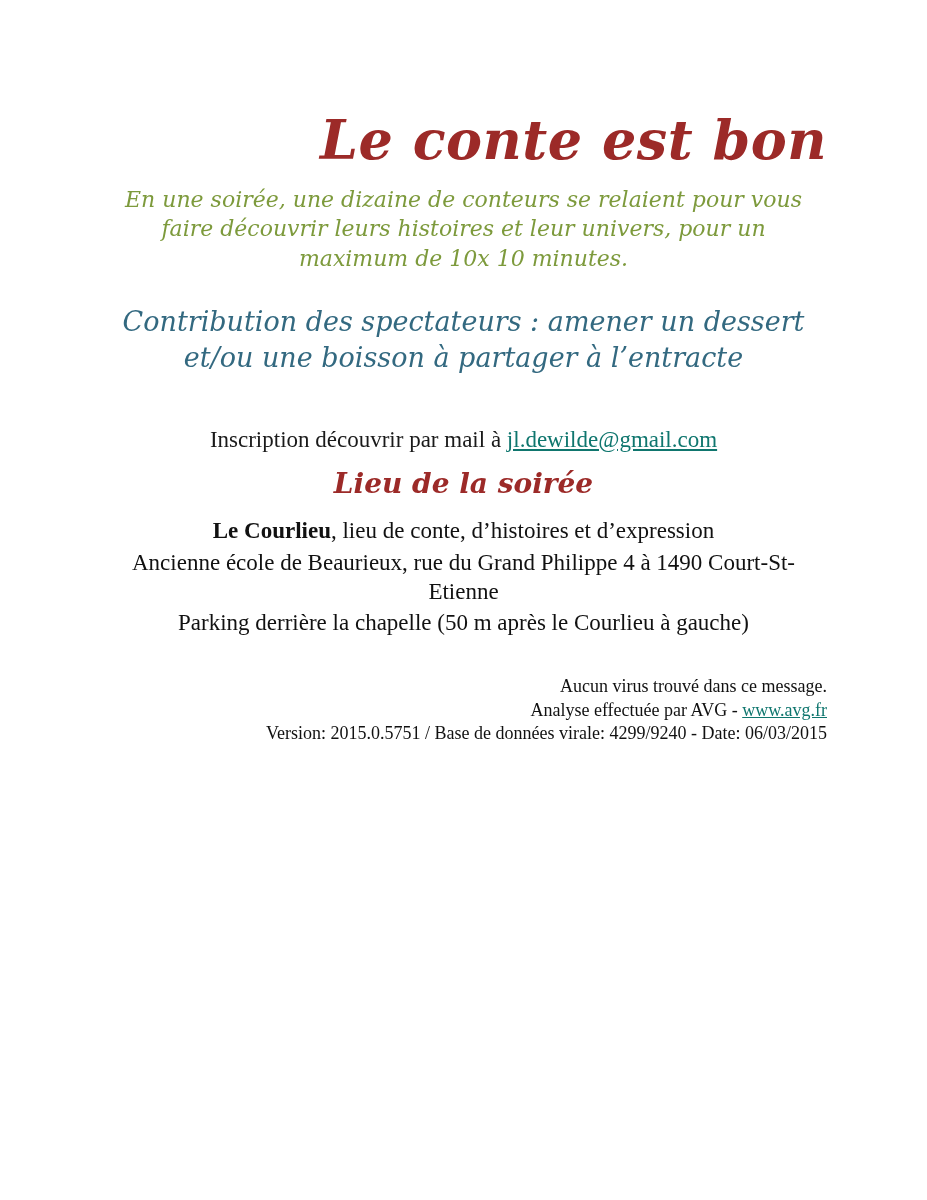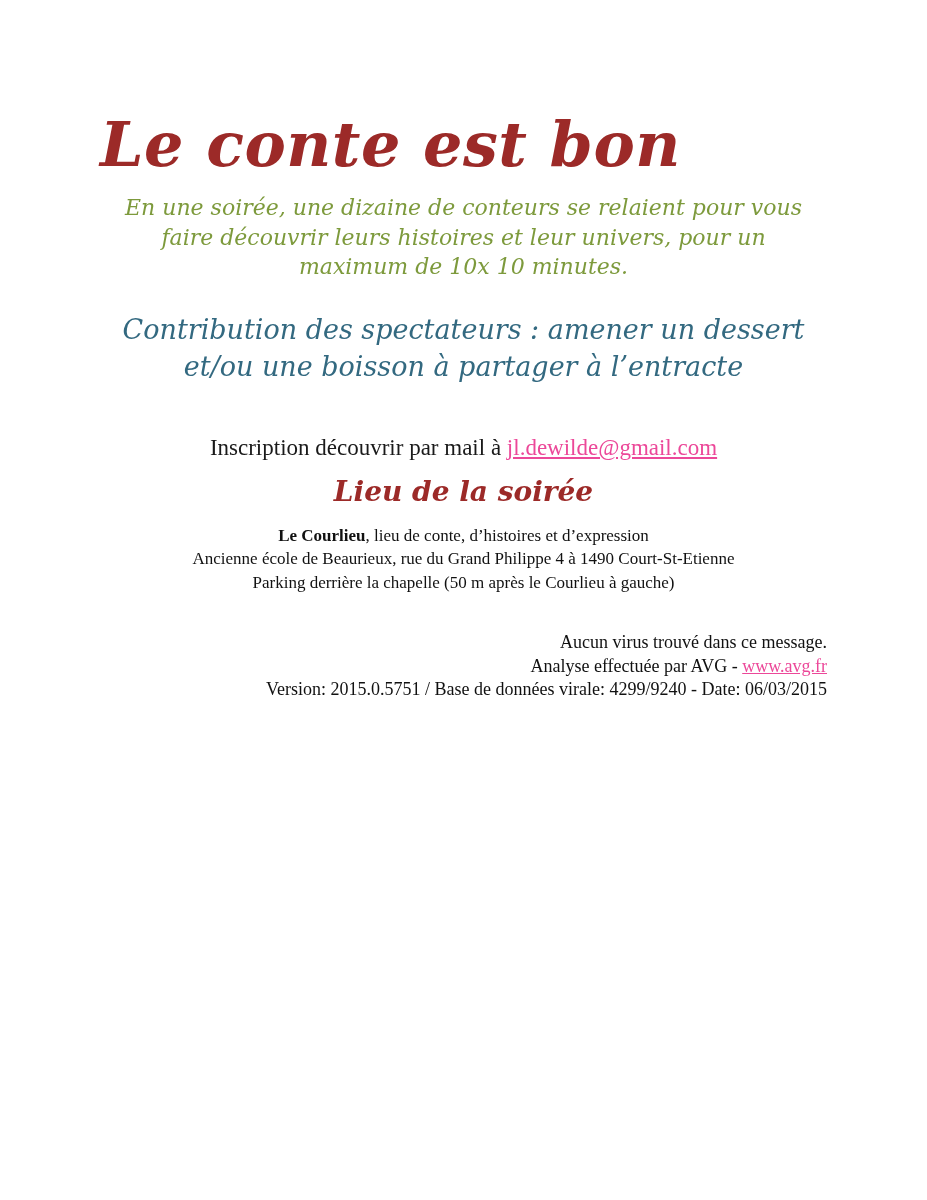--- a/index.html
+++ b/index.html
@@ -16,26 +16,26 @@
   .page {
     width: 927px;
     height: 1200px;
     position: relative;
     box-sizing: border-box;
     padding: 0 100px;
   }
   .title {
     margin: 0;
     padding-top: 112px;
-    text-align: left;
+    text-align: right;
     color: #9c2a28;
     font-family: "DejaVu Serif", serif;
     font-style: italic;
     font-weight: bold;
-    font-size: 62px;
+    font-size: 54px;
     line-height: 1.05;
     letter-spacing: 0.5px;
   }
   .intro {
     margin: 16px 0 0 0;
     text-align: center;
     color: #7d9a3c;
     font-family: "DejaVu Serif", serif;
     font-style: italic;
     font-size: 22px;
@@ -55,39 +55,39 @@
   .inscription {
     margin: 48px 0 0 0;
     text-align: center;
     color: #1a1a1a;
     font-family: "Liberation Serif", serif;
     font-size: 23px;
     line-height: 1.3;
   }
   .inscription a,
   .avg a {
-    color: #ec4899;
+    color: #0f766e;
     text-decoration: underline;
   }
   .venue-title {
     margin: 12px 0 16px 0;
     text-align: center;
     color: #9c2a28;
     font-family: "DejaVu Serif", serif;
     font-style: italic;
     font-weight: bold;
     font-size: 28px;
     line-height: 1.2;
   }
   .venue-line {
     margin: 2px 0 0 0;
     text-align: center;
     color: #111111;
     font-family: "Liberation Serif", serif;
-    font-size: 17px;
+    font-size: 23px;
     line-height: 1.28;
   }
   .venue-line .bold {
     font-weight: bold;
   }
   .avg {
     margin: 37px 0 0 0;
     text-align: right;
     color: #111111;
     font-family: "Liberation Serif", serif;

